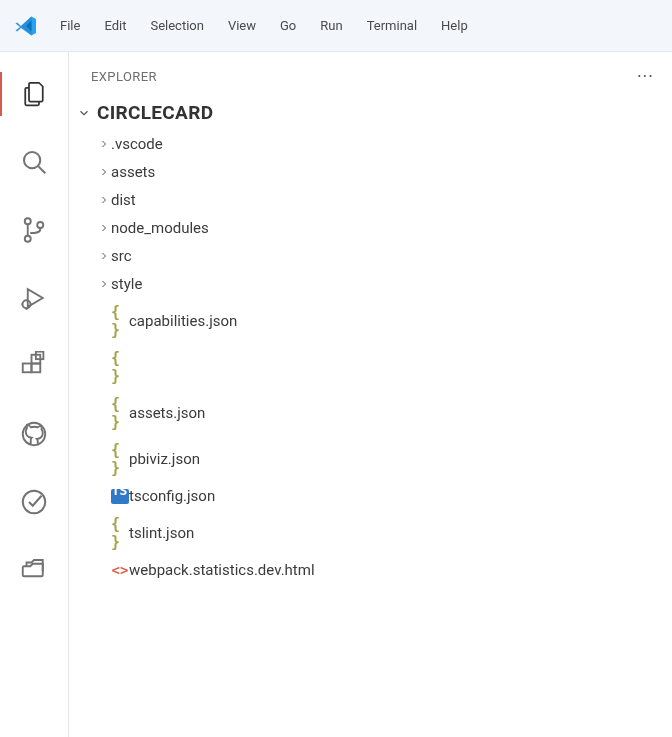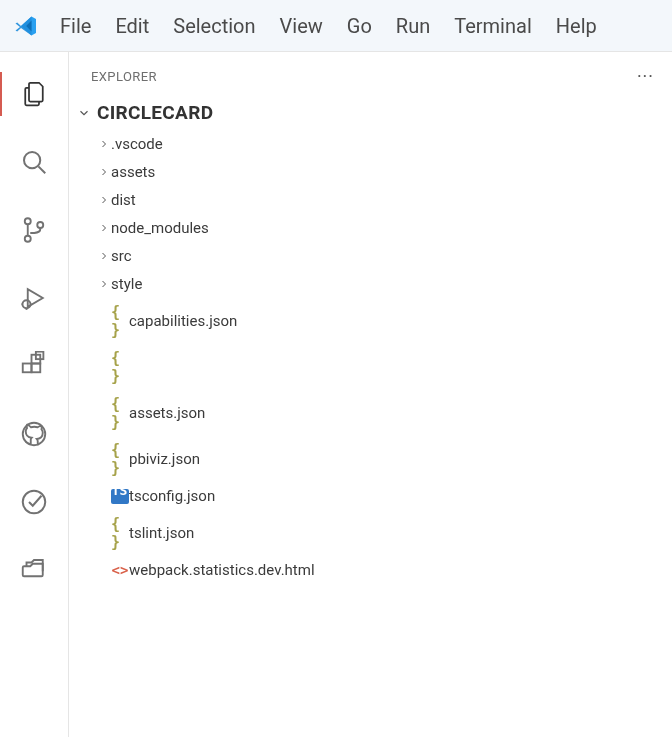--- a/index.html
+++ b/index.html
@@ -24,21 +24,21 @@
   }
   .menubar .logo {
     width: 44px;
     display: flex;
     align-items: center;
     justify-content: center;
   }
   .menubar .menu-item {
     padding: 6px 12px;
     color: #4a4a4a;
-    font-size: 20px;
+    font-size: 13px;
     cursor: pointer;
     border-radius: 4px;
   }
   .body {
     flex: 1;
     display: flex;
     min-height: 0;
   }
   .activitybar {
     width: 68px;

